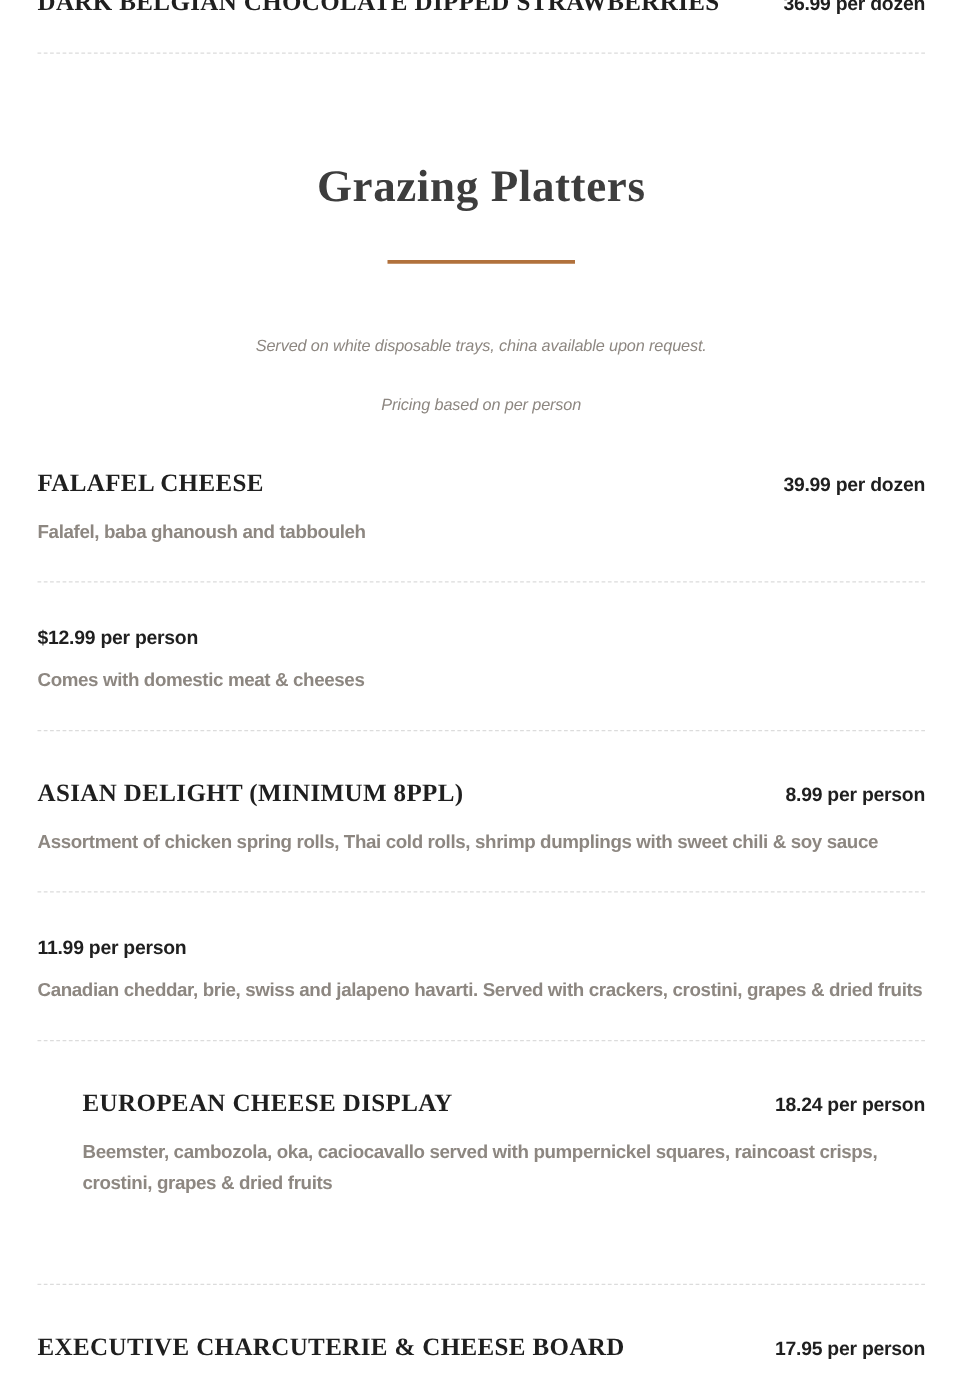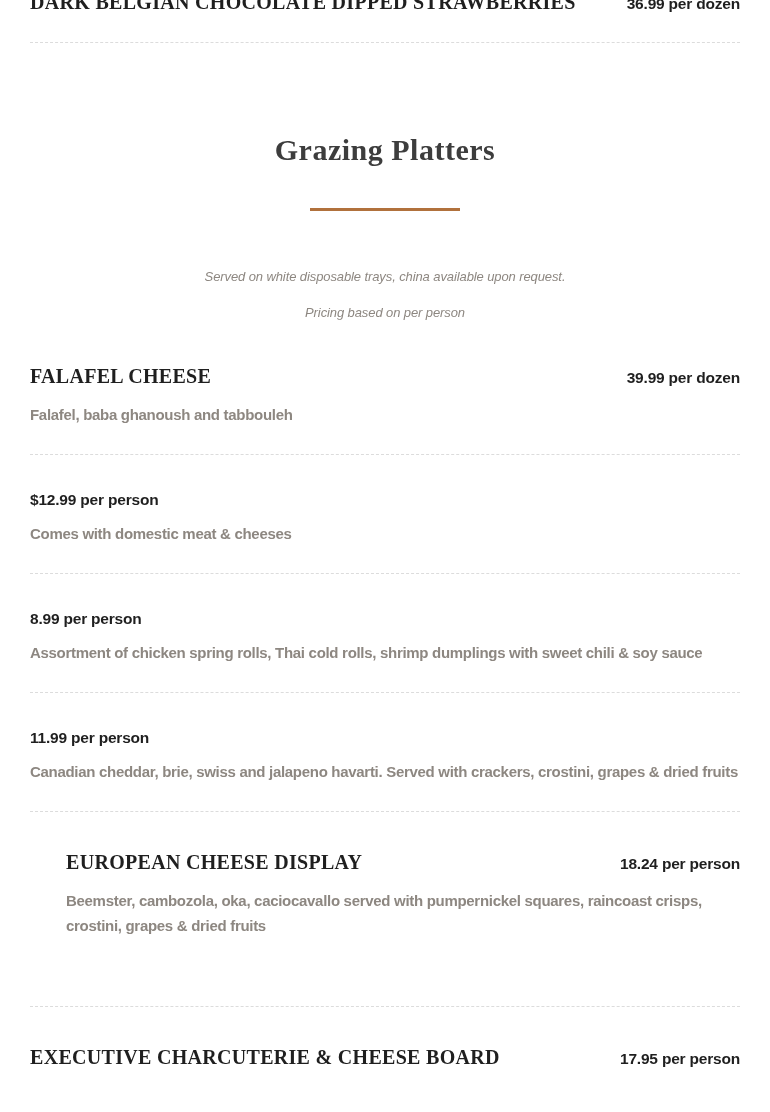--- a/index.html
+++ b/index.html
@@ -29,35 +29,35 @@
   }
   .item-price{
     font-weight:700;font-size:15.5px;letter-spacing:-0.2px;
     color:var(--title);white-space:nowrap;flex-shrink:0;
   }
   .separator{border-top:1px dashed var(--sep);height:0;}
   .separator.after-prev{margin-top:26px;}
   .section-title{
     margin:84px 0 0;text-align:center;
     font-family:"Liberation Serif", serif;
-    font-weight:700;font-size:30px;line-height:45px;
+    font-weight:700;font-size:36px;line-height:45px;
     color:var(--heading);letter-spacing:0.5px;
   }
   .section-divider{
     width:150px;height:3px;margin:36px auto 0;
     background:var(--accent);
   }
   .subtitle{
     margin:0;text-align:center;
     font-size:13px;line-height:27px;color:var(--desc);
     letter-spacing:-0.1px;
     font-style:italic;
   }
   .subtitle.first{margin-top:52px;}
-  .subtitle.second{margin-top:9px;text-align:center;}
+  .subtitle.second{margin-top:20px;text-align:center;}
   .menu-item{padding:36px 0 27px;}
   .menu-item.extra-bottom{padding-bottom:68px;margin-left:36px;}
   .menu-item .desc{
     margin:12px 0 0;
     font-size:15px;line-height:25px;letter-spacing:-0.3px;
     color:var(--desc);
     font-weight:bold;
   }
 </style>
 </head>
@@ -91,20 +91,21 @@
     <div class="item-row">
       <div class="item-price">$12.99 per person</div>
     </div>
     <p class="desc">Comes with domestic meat &amp; cheeses</p>
   </div>
 
   <div class="separator"></div>
 
   <div class="menu-item">
     <div class="item-row">
+      <h3 class="item-title">ASIAN DELIGHT (MINIMUM 8PPL)</h3>
       <div class="item-price">8.99 per person</div>
     </div>
     <p class="desc">Assortment of chicken spring rolls, Thai cold rolls, shrimp dumplings with sweet chili &amp; soy sauce</p>
   </div>
 
   <div class="separator"></div>
 
   <div class="menu-item">
     <div class="item-row">
       <div class="item-price">11.99 per person</div>

